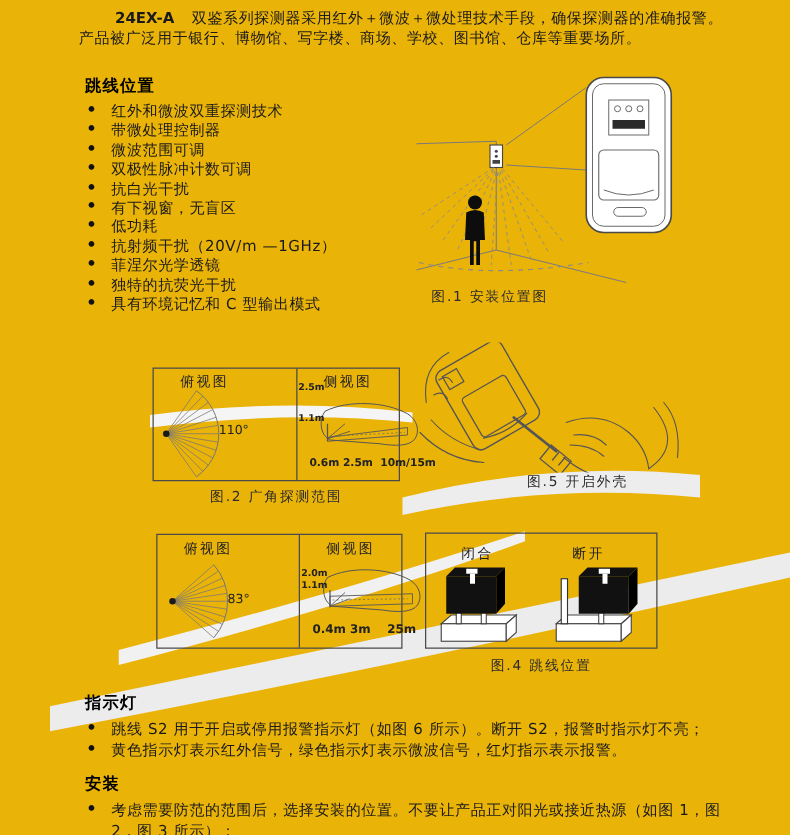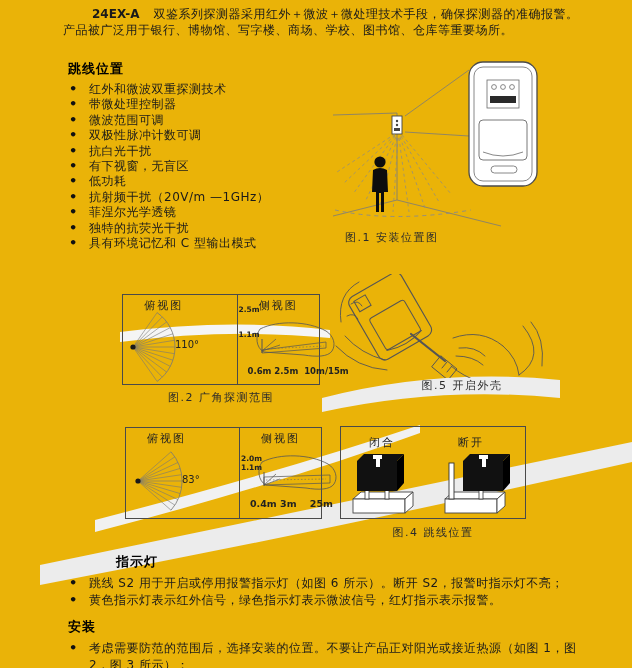--- a/index.html
+++ b/index.html
@@ -253,21 +253,21 @@
           <path d="M24,12 L31,5 L71,5 L64,12 Z" fill="#111"></path>
           <rect x="24" y="12" width="40" height="30" fill="#111"></rect>
           <path d="M64,12 L71,5 L71,34 L64,42 Z" fill="#000"></path>
           <rect x="40" y="6" width="9" height="4" fill="#fff"></rect>
           <rect x="43" y="10" width="4" height="8" fill="#fff"></rect>
         </g>
       </svg>
     </div>
     <div class="caption" style="left:340px; top:525px; width:186px; text-align:center;">图.4 跳线位置</div>
 
-    <div class="heading" style="top:553px;margin-left:48px;">指示灯</div>
+    <div class="heading" style="top:553px;">指示灯</div>
     <div class="blist wide" style="left:68px; top:575px;">
       <div class="li"><span>跳线 S2 用于开启或停用报警指示灯（如图 6 所示）。断开 S2，报警时指示灯不亮；</span></div>
       <div class="li"><span>黄色指示灯表示红外信号，绿色指示灯表示微波信号，红灯指示表示报警。</span></div>
     </div>
 
     <div class="heading" style="top:618px;">安装</div>
     <div class="blist wide" style="left:68px; top:640px;">
       <div class="li" style="width:522px;"><span>考虑需要防范的范围后，选择安装的位置。不要让产品正对阳光或接近热源（如图 1，图 2，图 3 所示）；</span></div>
     </div>
 

